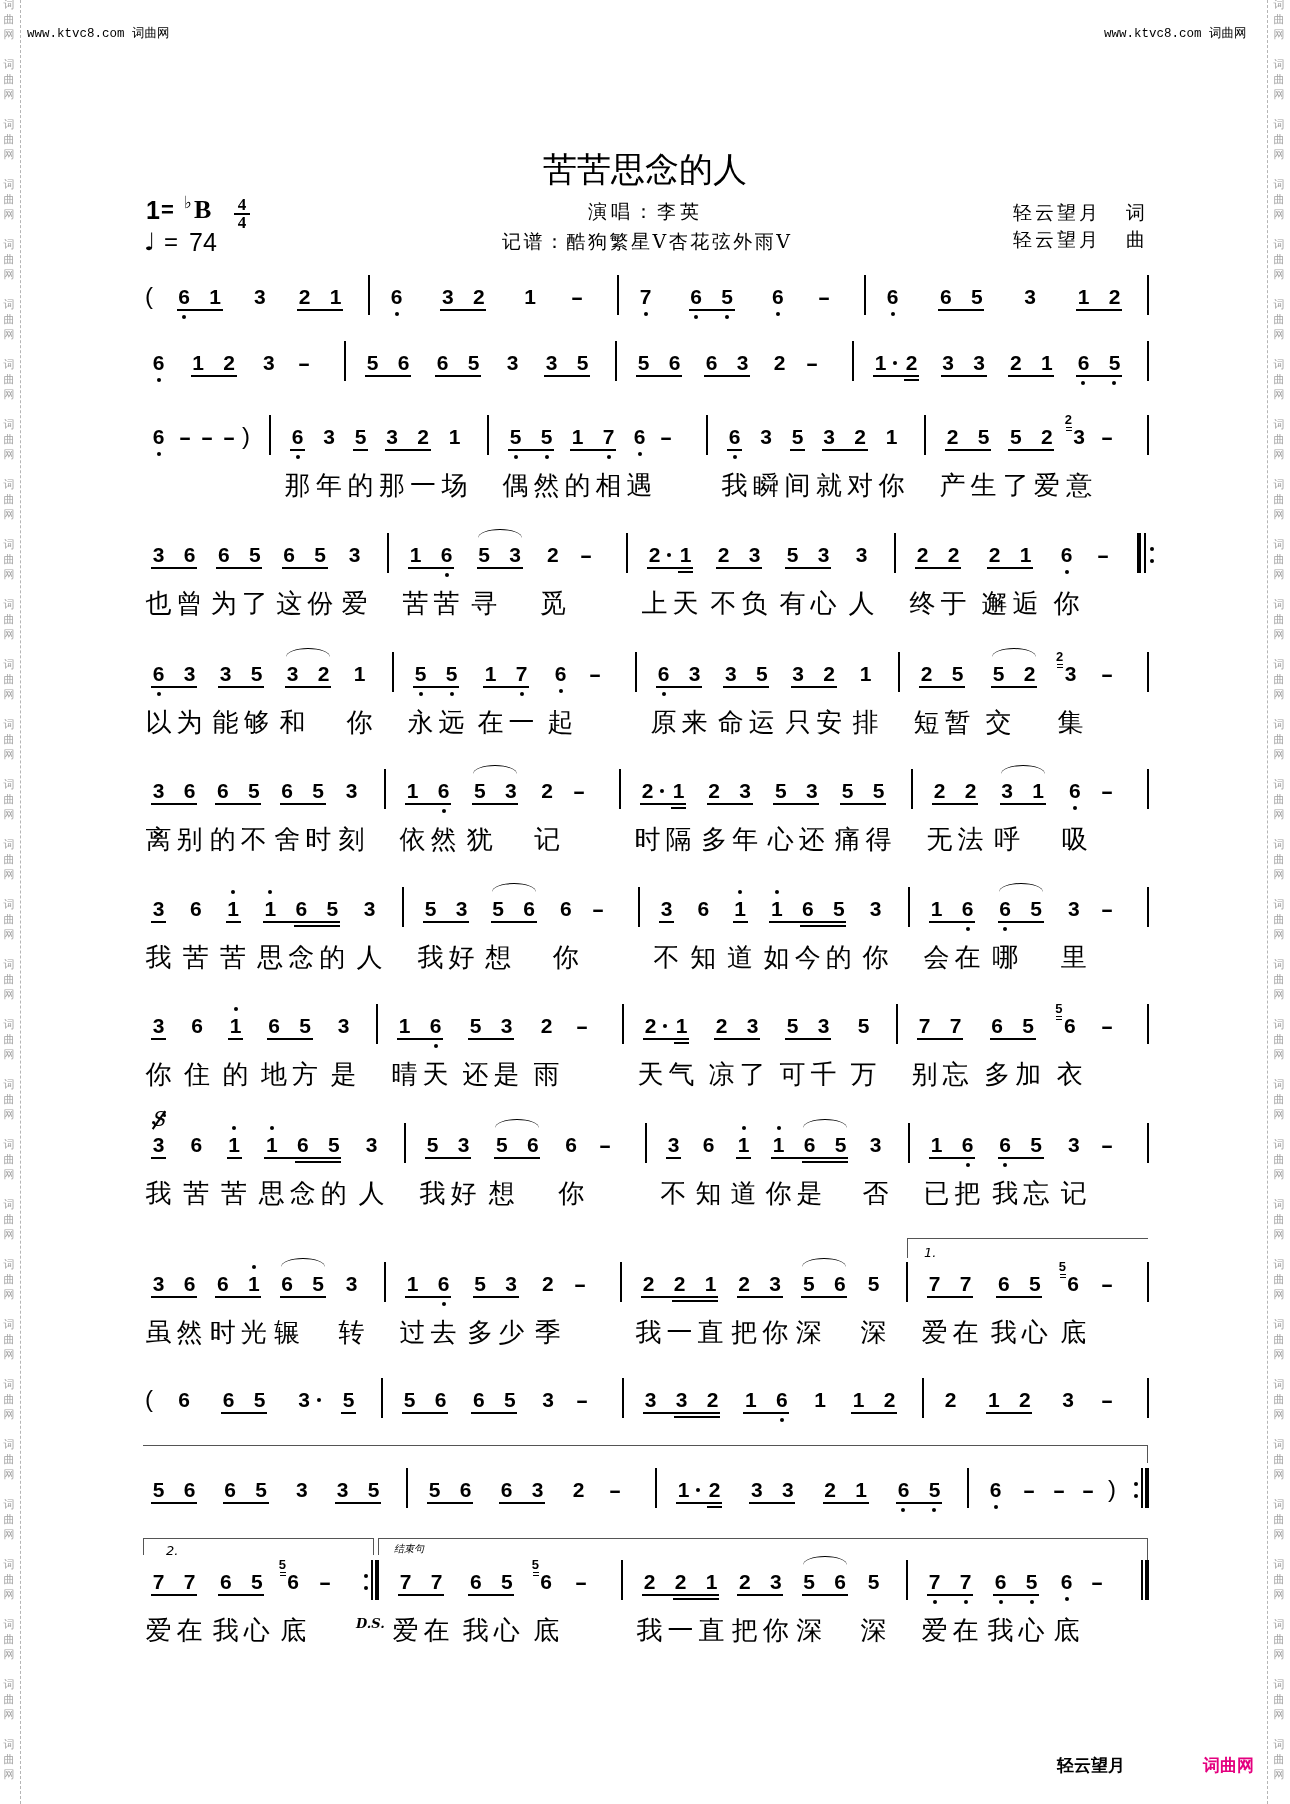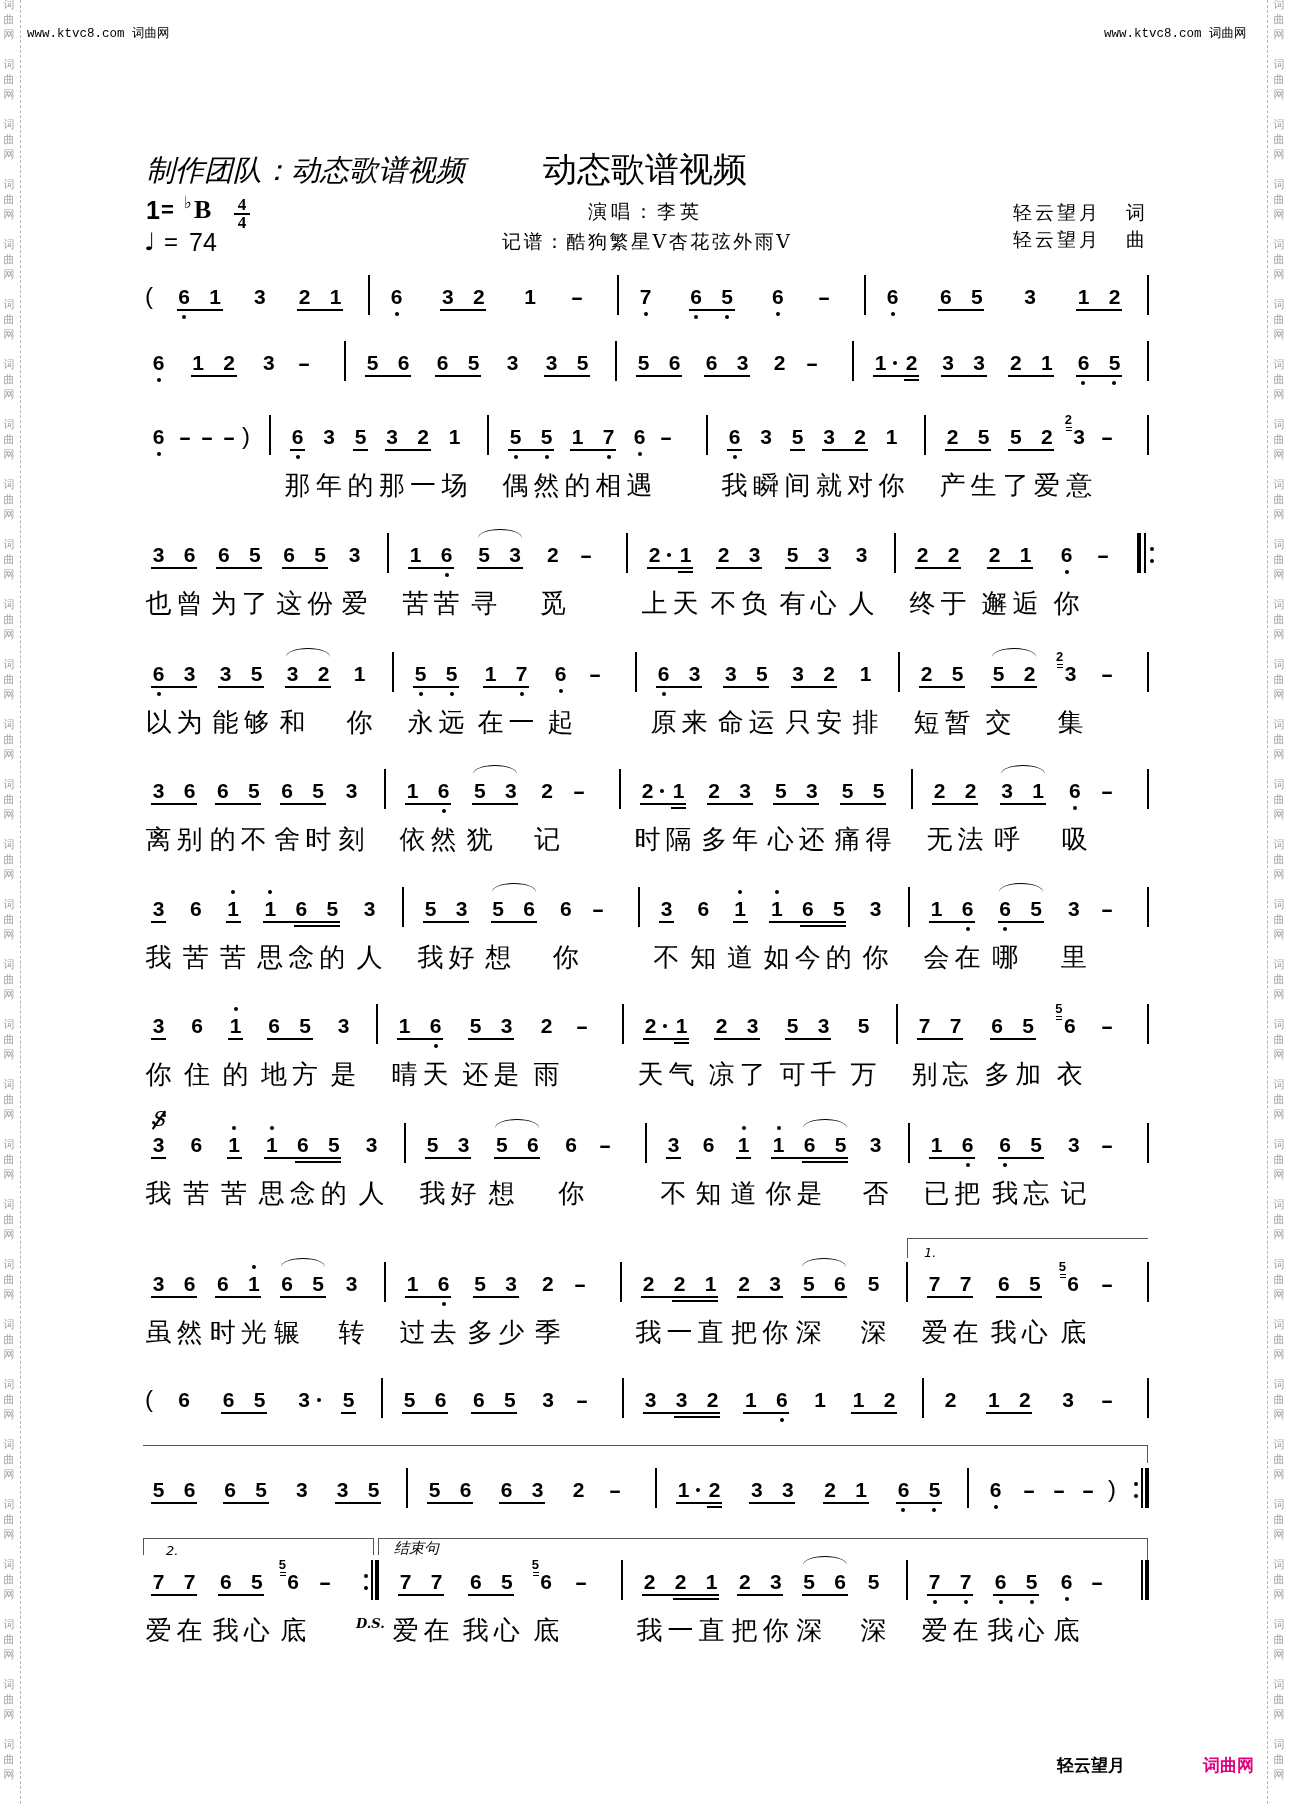--- a/index.html
+++ b/index.html
@@ -63,21 +63,21 @@
 .u2{position:absolute;top:43px;height:1.6px;background:#000;}
 .slur{position:absolute;top:1px;height:9px;box-sizing:border-box;border-top:1.5px solid #000;border-radius:50% 50% 0 0 / 100% 100% 0 0;}
 .grace{position:absolute;top:3px;left:1px;font:bold 13px/13px "Liberation Sans",sans-serif;}
 .grace-mark{position:absolute;top:17px;left:2px;width:6px;height:2px;border-top:1px solid #000;border-bottom:1px solid #000;}
 .lyric{position:absolute;top:61px;left:50%;transform:translateX(-50%);font-size:26px;line-height:28px;white-space:nowrap;font-family:"DejaVu Sans",sans-serif;}
 .bar{position:absolute;top:5px;height:40px;background:#000;}
 .rdot{top:19px;}
 .bk-line{position:absolute;height:0;border-top:1.3px solid #555;}
 .bk-tick{position:absolute;width:0;border-left:1.3px solid #555;}
 .bk-label{position:absolute;font-style:italic;font-size:13px;line-height:15px;white-space:nowrap;font-family:"DejaVu Sans",sans-serif;}
-.bk-label.wide{font-size:15px;}
+.bk-label.wide{font-size:10px;}
 .segno{position:absolute;width:16px;height:24px;}
 .segno .s{position:absolute;left:2px;top:0;font:italic 20px/22px "DejaVu Serif",serif;}
 .segno .slash{position:absolute;left:7px;top:1px;width:1.5px;height:22px;background:#000;transform:rotate(35deg);}
 .segno .sd{position:absolute;width:3px;height:3px;border-radius:50%;background:#000;}
 .ds{position:absolute;font:italic bold 13px/15px "DejaVu Serif",serif;white-space:nowrap;}
 </style>
 </head>
 <body>
 
 <div class="page" id="page">
@@ -270,22 +270,21 @@
 
   <div class="abs url url-left">
     <span>www.ktvc8.com</span>
     <span>词曲网</span>
   </div>
   <div class="abs url url-right">
     <span>www.ktvc8.com</span>
     <span>词曲网</span>
   </div>
 
-  <div class="abs team">制作团队：动态歌谱视频</div>
-  <div class="abs title">动态歌谱视频</div>
+  <div class="abs title">苦苦思念的人</div>
 
   <div class="abs key">
     <span class="k1">1</span>
     <span class="keq">=</span>
     <span class="kflat">♭</span>
     <span class="kB">B</span>
   </div>
   <div class="abs ts">
     <span class="ts-num">4</span>
     <span class="ts-line"></span>

